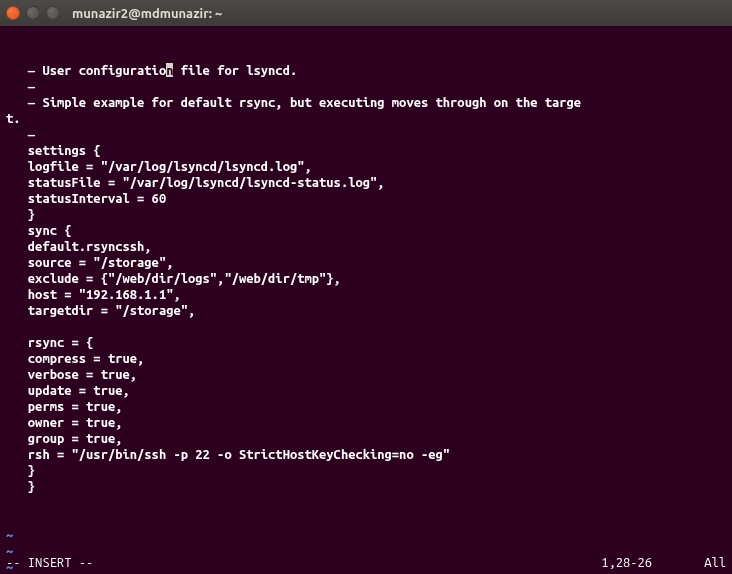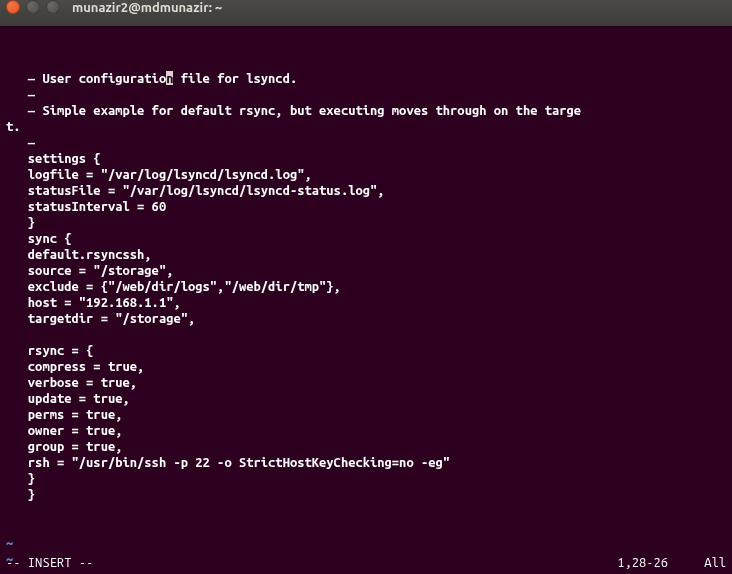--- a/index.html
+++ b/index.html
@@ -13,20 +13,21 @@
       font-family: "Ubuntu Mono", "DejaVu Sans Mono", monospace;
       font-size: 13px;
       background: #2c001e;
       color: #ffffff;
       overflow: hidden;
     }
     .titlebar {
       height: 26px;
       background: linear-gradient(to bottom, #4b4a46, #3c3b37);
       display: flex;
+      align-items: center;
       padding: 0 6px;
       gap: 6px;
     }
     .window-btn {
       width: 14px;
       height: 14px;
       border-radius: 50%;
       display: inline-block;
       border: 1px solid rgba(0,0,0,0.3);
     }
@@ -40,21 +41,21 @@
       background: radial-gradient(circle at 30% 30%, #6b6a66, #4c4b47);
     }
     .title-text {
       color: #dfdbd2;
       font-family: "Ubuntu", sans-serif;
       font-size: 13px;
       font-weight: bold;
       margin-left: 6px;
     }
     .terminal {
-      padding: 12px 6px;
+      padding: 4px 6px;
       height: calc(100% - 26px);
       position: relative;
       line-height: 16px;
       white-space: pre;
       font-weight: bold;
     }
     .line {
       white-space: pre;
     }
     .tilde {
@@ -82,18 +83,18 @@
   <span class="window-btn btn-min"></span>
   <span class="window-btn btn-max"></span>
   <span class="title-text">munazir2@mdmunazir: ~</span>
 </div>
 
 <div class="terminal">
   <div id="content"><div class="line">   — User configuratio<span class="cursor-char">n</span> file for lsyncd.</div><div class="line">   —</div><div class="line">   — Simple example for default rsync, but executing moves through on the targe</div><div class="line">t.</div><div class="line">   —</div><div class="line">   settings {</div><div class="line">   logfile = "/var/log/lsyncd/lsyncd.log",</div><div class="line">   statusFile = "/var/log/lsyncd/lsyncd-status.log",</div><div class="line">   statusInterval = 60</div><div class="line">   }</div><div class="line">   sync {</div><div class="line">   default.rsyncssh,</div><div class="line">   source = "/storage",</div><div class="line">   exclude = {"/web/dir/logs","/web/dir/tmp"},</div><div class="line">   host = "192.168.1.1",</div><div class="line">   targetdir = "/storage",</div><div class="line"> </div><div class="line">   rsync = {</div><div class="line">   compress = true,</div><div class="line">   verbose = true,</div><div class="line">   update = true,</div><div class="line">   perms = true,</div><div class="line">   owner = true,</div><div class="line">   group = true,</div><div class="line">   rsh = "/usr/bin/ssh -p 22 -o StrictHostKeyChecking=no -eg"</div><div class="line">   }</div><div class="line">   }</div></div>
   <div id="tildes"><div class="line tilde">~</div><div class="line tilde">~</div><div class="line tilde">~</div></div>
   <div class="statusbar">
     <span>-- INSERT --</span>
-    <span style="display:flex; gap:36px;">
+    <span style="display:flex; gap:52px;">
       <span>1,28-26</span>
       <span>All</span>
     </span>
   </div>
 </div>
 
 </body></html>

